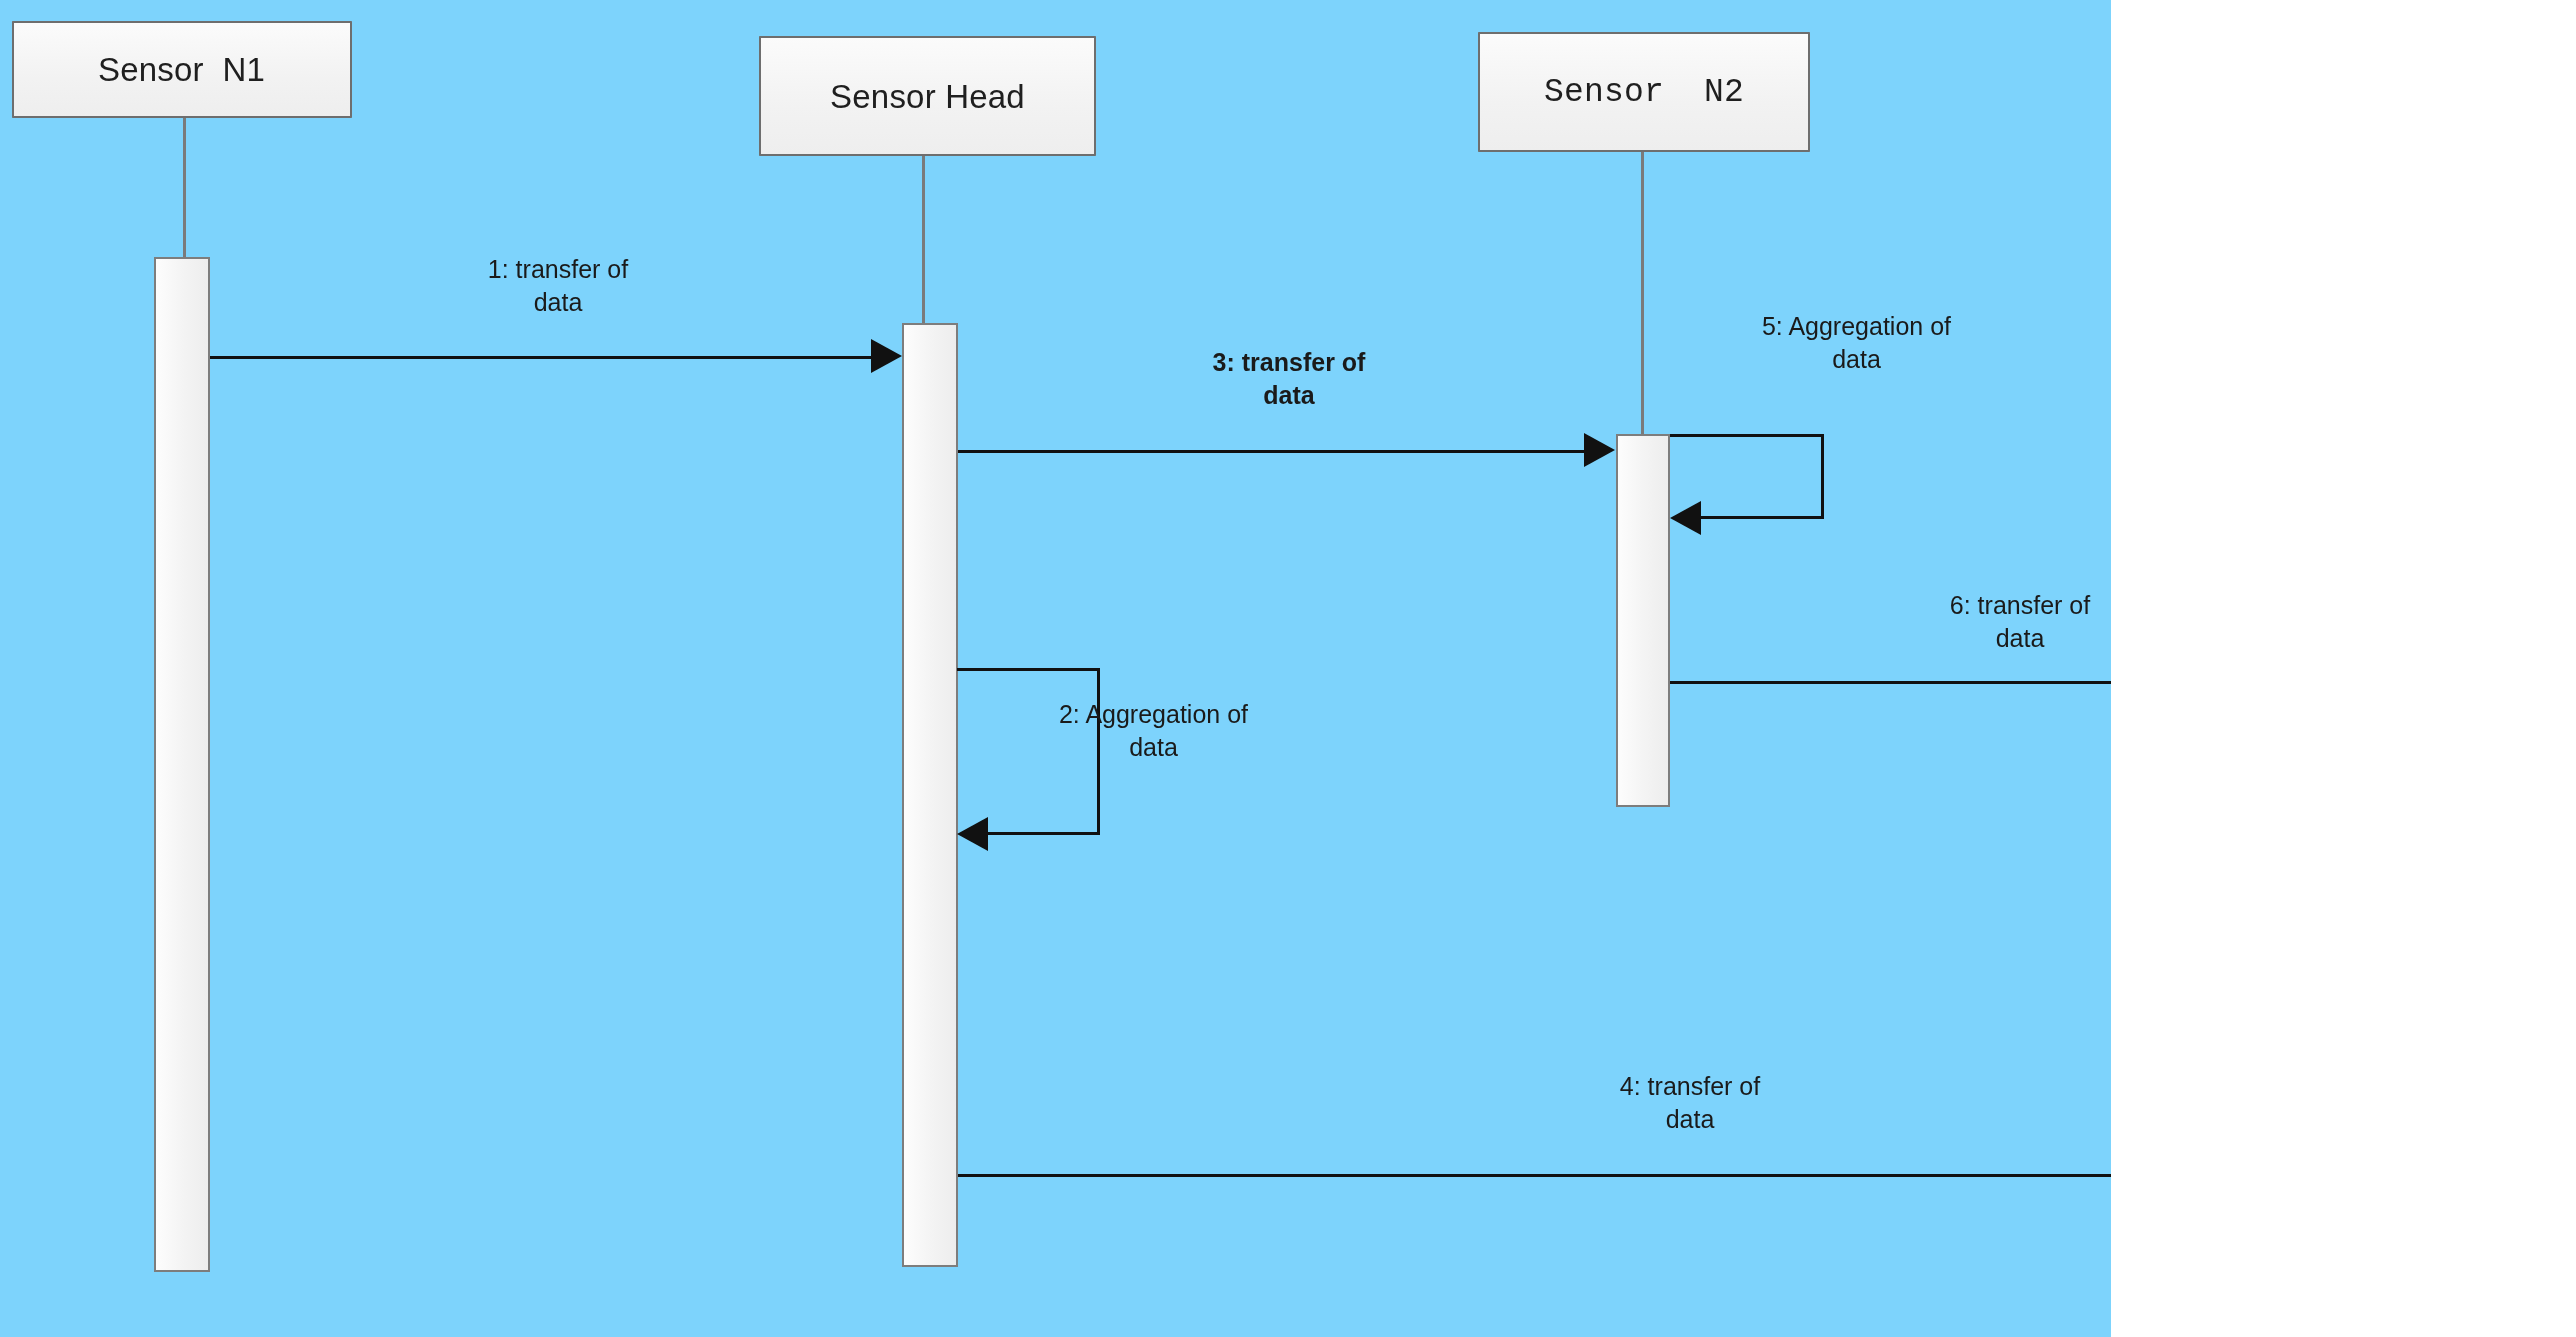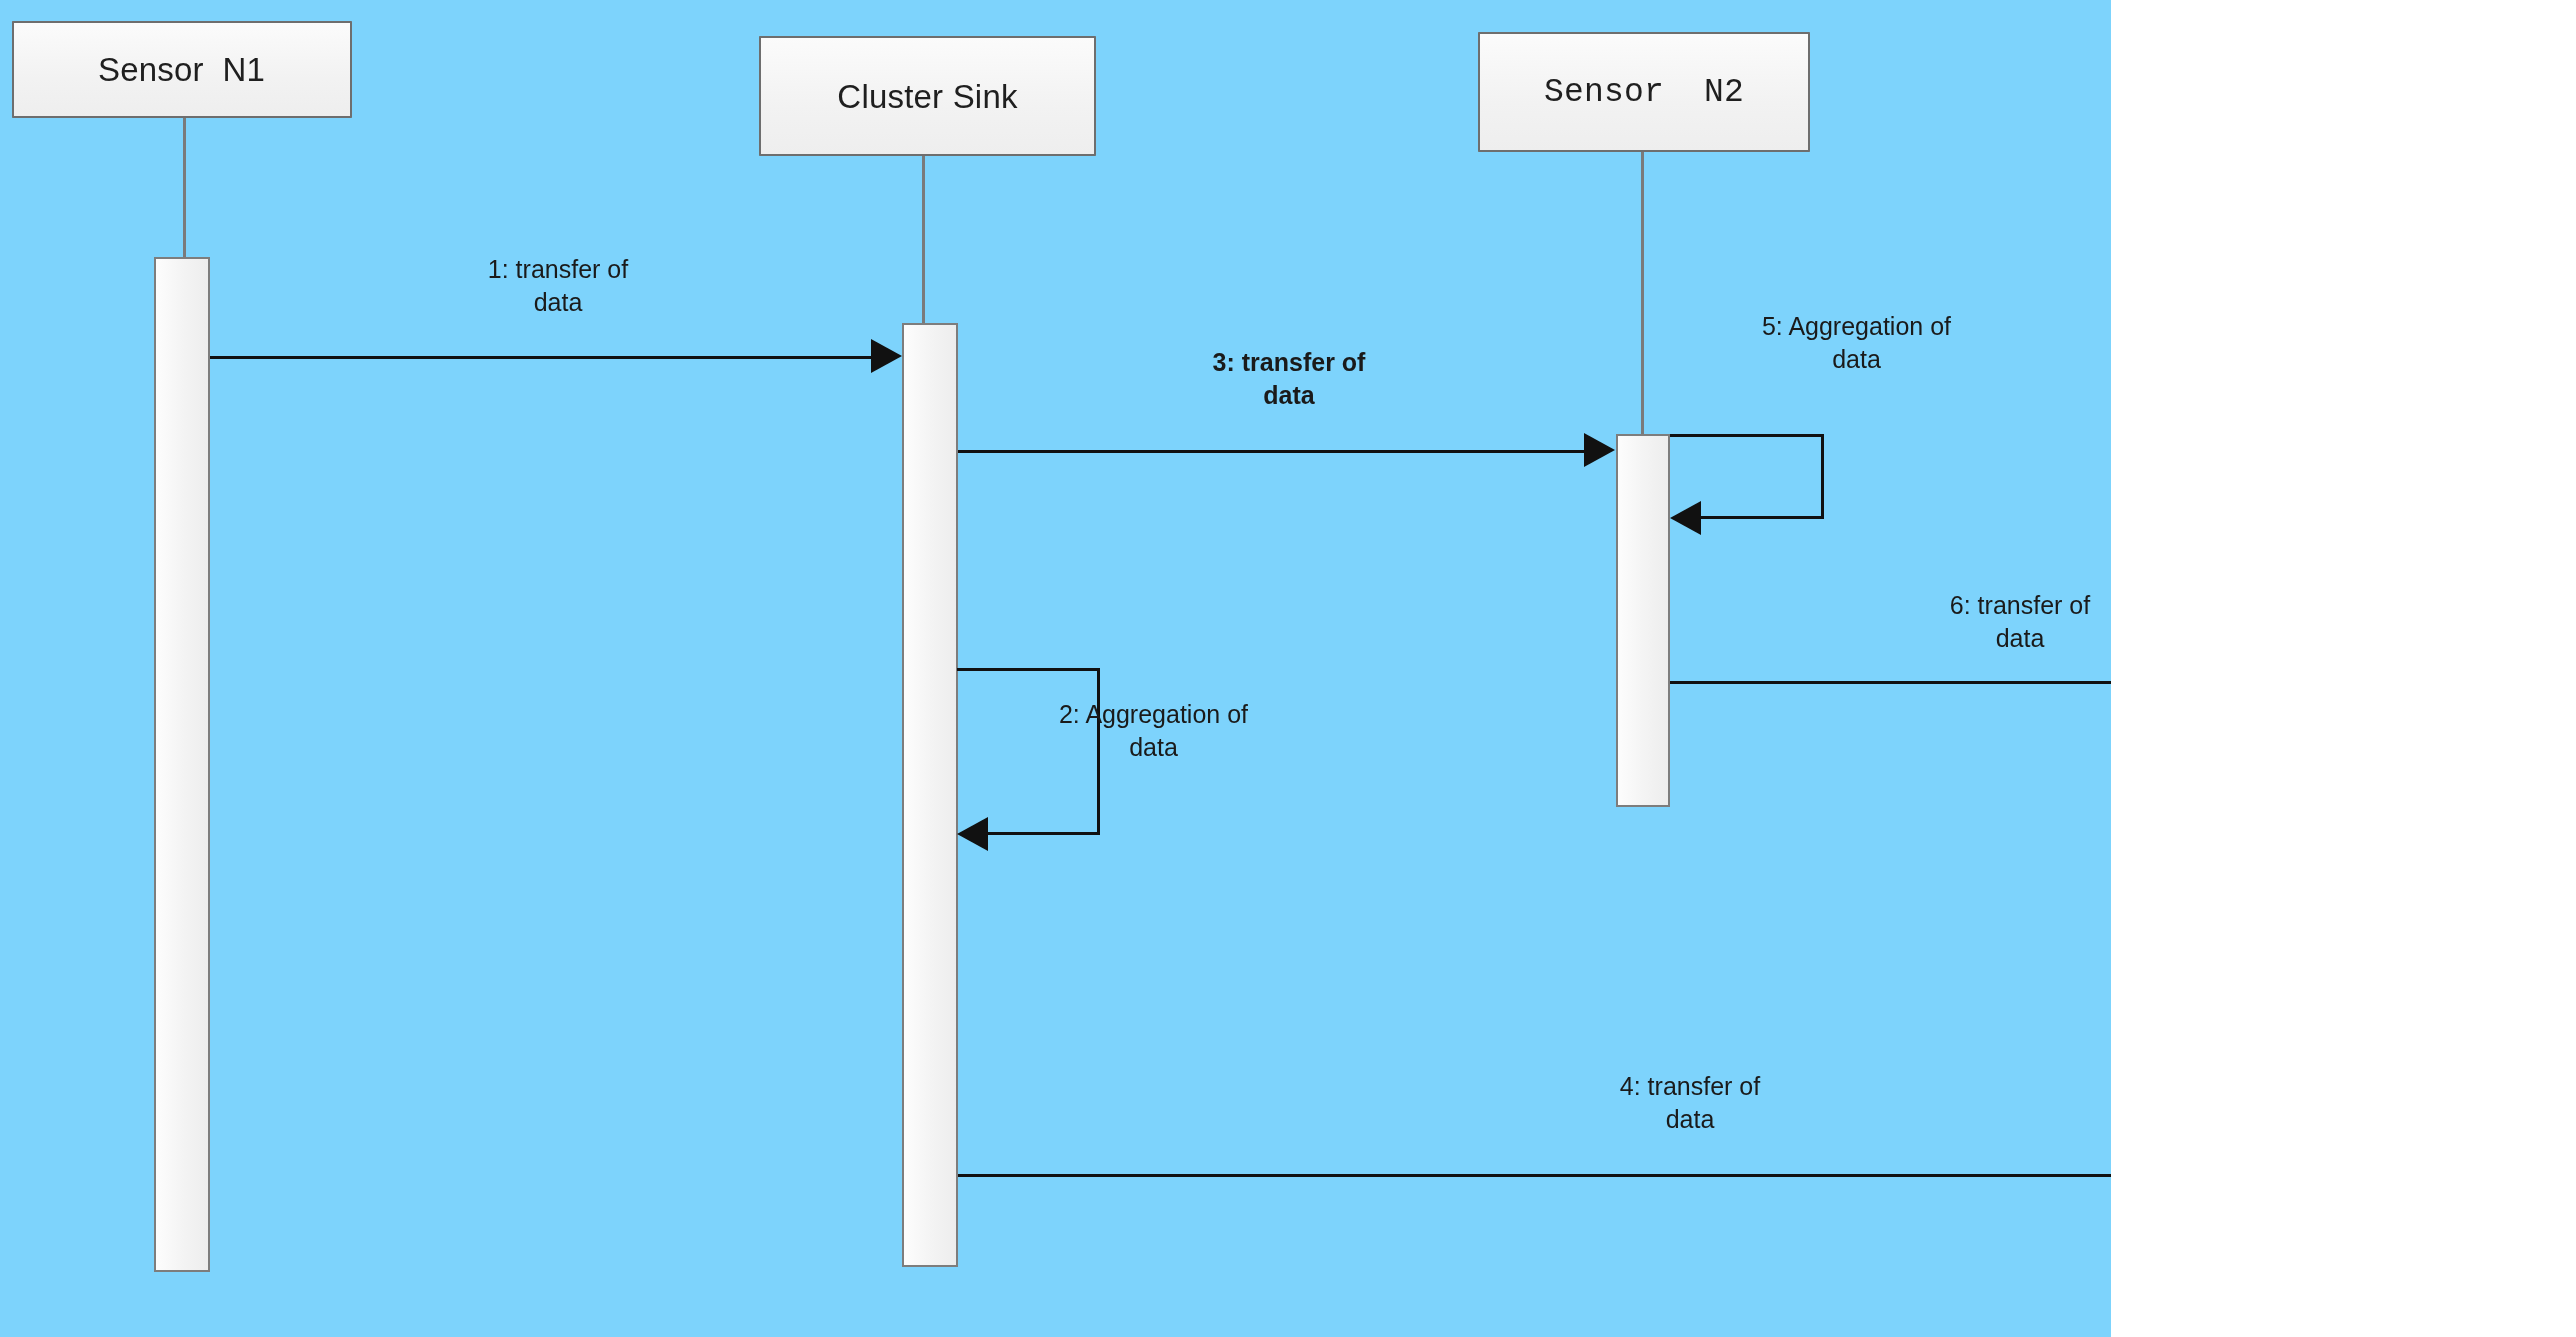--- a/index.html
+++ b/index.html
@@ -98,21 +98,21 @@
 <div id="canvas">
 
   <div class="lifeline-stem" style="left:183px; top:118px; height:144px;"></div>
   <div class="lifeline-head" style="left:11.5px; top:21.3px; width:340px; height:97px;">
     <span class="head-label">Sensor  N1</span>
   </div>
   <div class="activation" style="left:154px; top:257px; width:56px; height:1015px;"></div>
 
   <div class="lifeline-stem" style="left:922px; top:156px; height:172px;"></div>
   <div class="lifeline-head" style="left:759px; top:36px; width:337px; height:120px;">
-    <span class="head-label">Cluster Sink</span>
+    <span class="head-label">Sensor Head</span>
   </div>
   <div class="activation" style="left:902px; top:323px; width:56px; height:944px;"></div>
 
   <div class="lifeline-stem" style="left:1641px; top:136px; height:303px;"></div>
   <div class="lifeline-head" style="left:1478px; top:32px; width:332px; height:120px;font-family:Liberation Mono, monospace;">
     <span class="head-label">Sensor  N2</span>
   </div>
   <div class="activation" style="left:1616px; top:434px; width:54px; height:373px;"></div>
 
   <div class="lifeline-stem" style="left:2393px; top:136px; height:281px;"></div>

